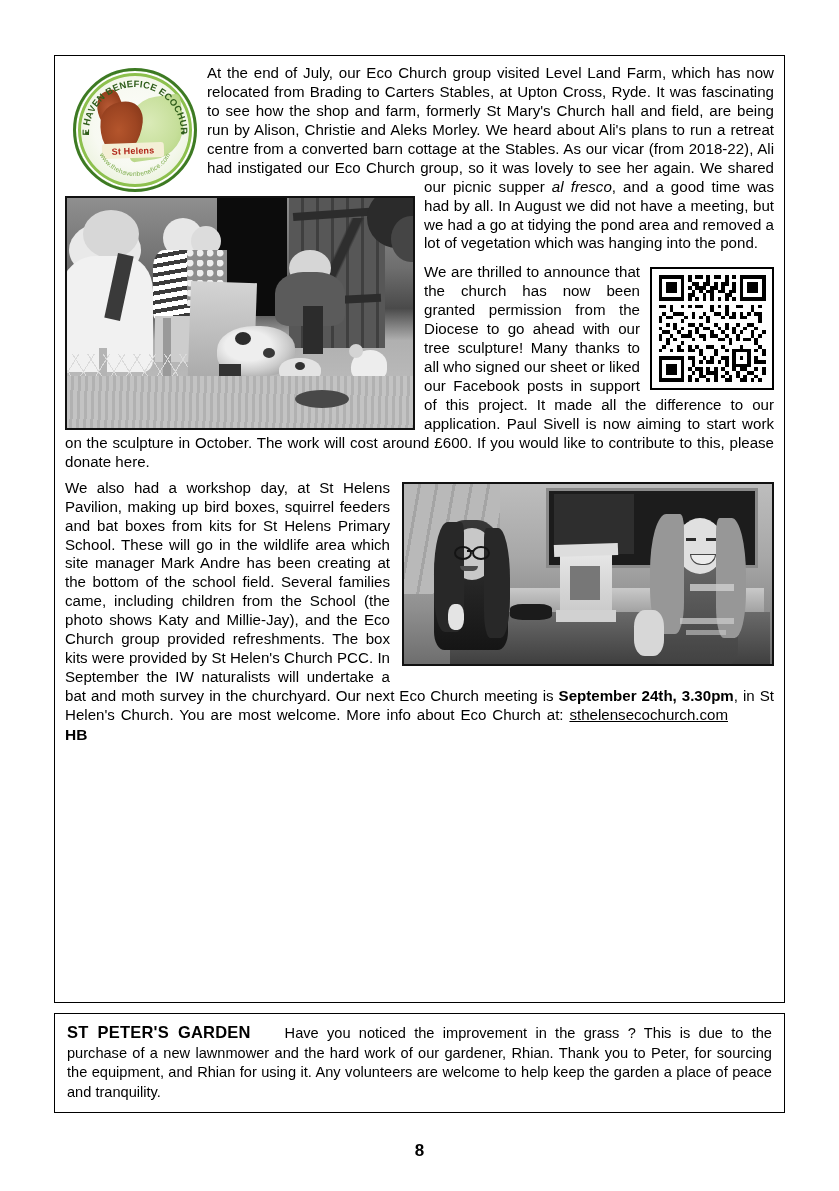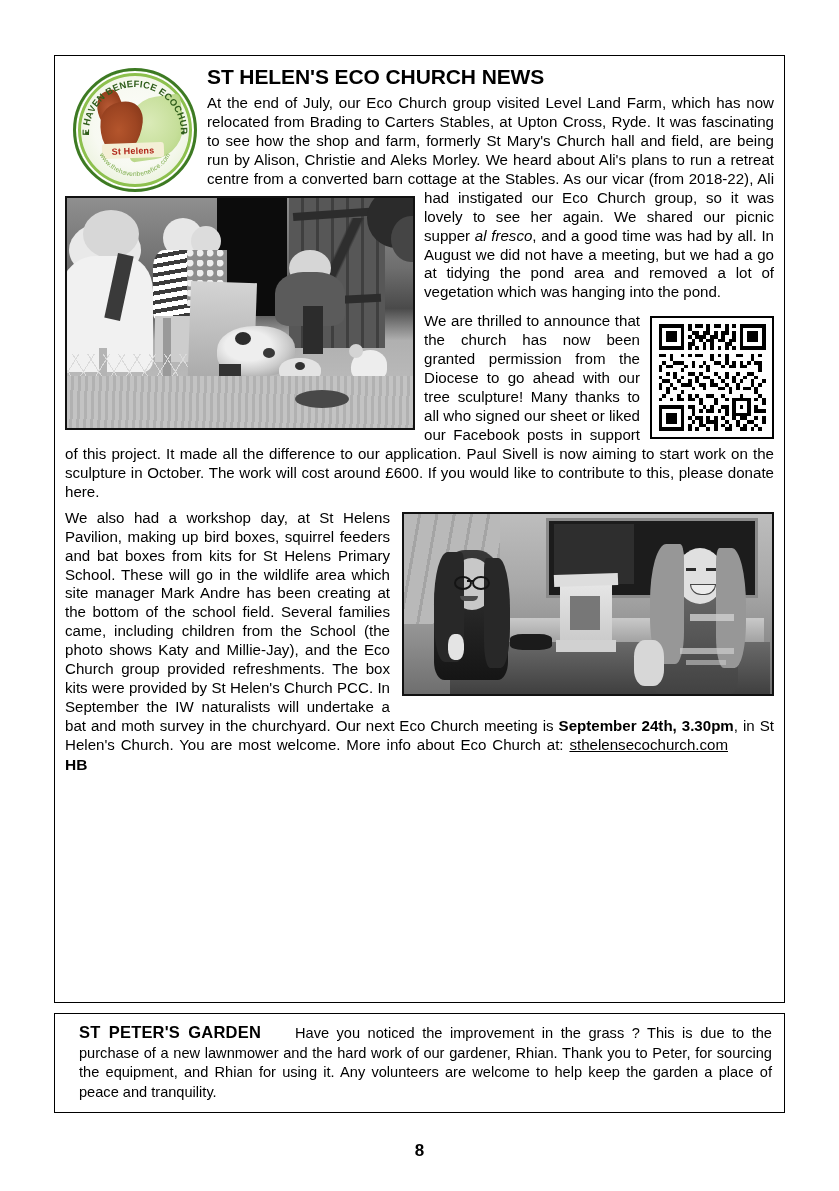--- a/index.html
+++ b/index.html
@@ -167,21 +167,21 @@
   
   #garden-box {
     position: absolute;
     left: 54px;
     top: 1013px;
     width: 731px;
     height: 100px;
     border: 1px solid #000;
     box-sizing: border-box;
     background: #fff;
-    padding: 8px 12px 6px 24px;
+    padding: 8px 12px 6px 12px;
     overflow: hidden;
   }
   #garden-title {
     font-size: 16.5px;
     font-weight: bold;
     letter-spacing: 0.2px;
   }
   #garden-text {
     font-size: 14.6px;
     line-height: 1.33;
@@ -226,21 +226,20 @@
         </text>
         <text font-size="6.6" fill="#7fae4e" letter-spacing="0.2">
           <textPath href="#botArc" startOffset="50%" text-anchor="middle">www.thehavenbenefice.com</textPath>
         </text>
         <circle cx="11" cy="62" r="1.6" fill="#2f5d1b"></circle>
         <circle cx="107" cy="62" r="1.6" fill="#2f5d1b"></circle>
       </svg>
     </div>
   </div>
 
-  <h1 id="eco-title">ST HELEN'S ECO CHURCH NEWS</h1>
 
   <div id="farm-photo">
     <div class="scene" aria-hidden="true">
       <div style="position:absolute;inset:0;background:linear-gradient(180deg,#8f8f8f 0%,#6f6f6f 30%,#4a4a4a 48%,#b4b0a6 62%,#c9c5b8 100%);"></div>
 
       <div style="position:absolute;left:150px;top:0;width:70px;height:118px;background:#0c0c0c;"></div>
 
       <div style="position:absolute;left:222px;top:0;width:96px;height:150px;background:repeating-linear-gradient(90deg,#575757 0 12px,#3f3f3f 12px 15px);"></div>
       <div style="position:absolute;left:226px;top:12px;width:88px;height:8px;background:#2c2c2c;transform:rotate(-4deg);"></div>
       <div style="position:absolute;left:226px;top:98px;width:88px;height:8px;background:#2c2c2c;transform:rotate(-3deg);"></div>

